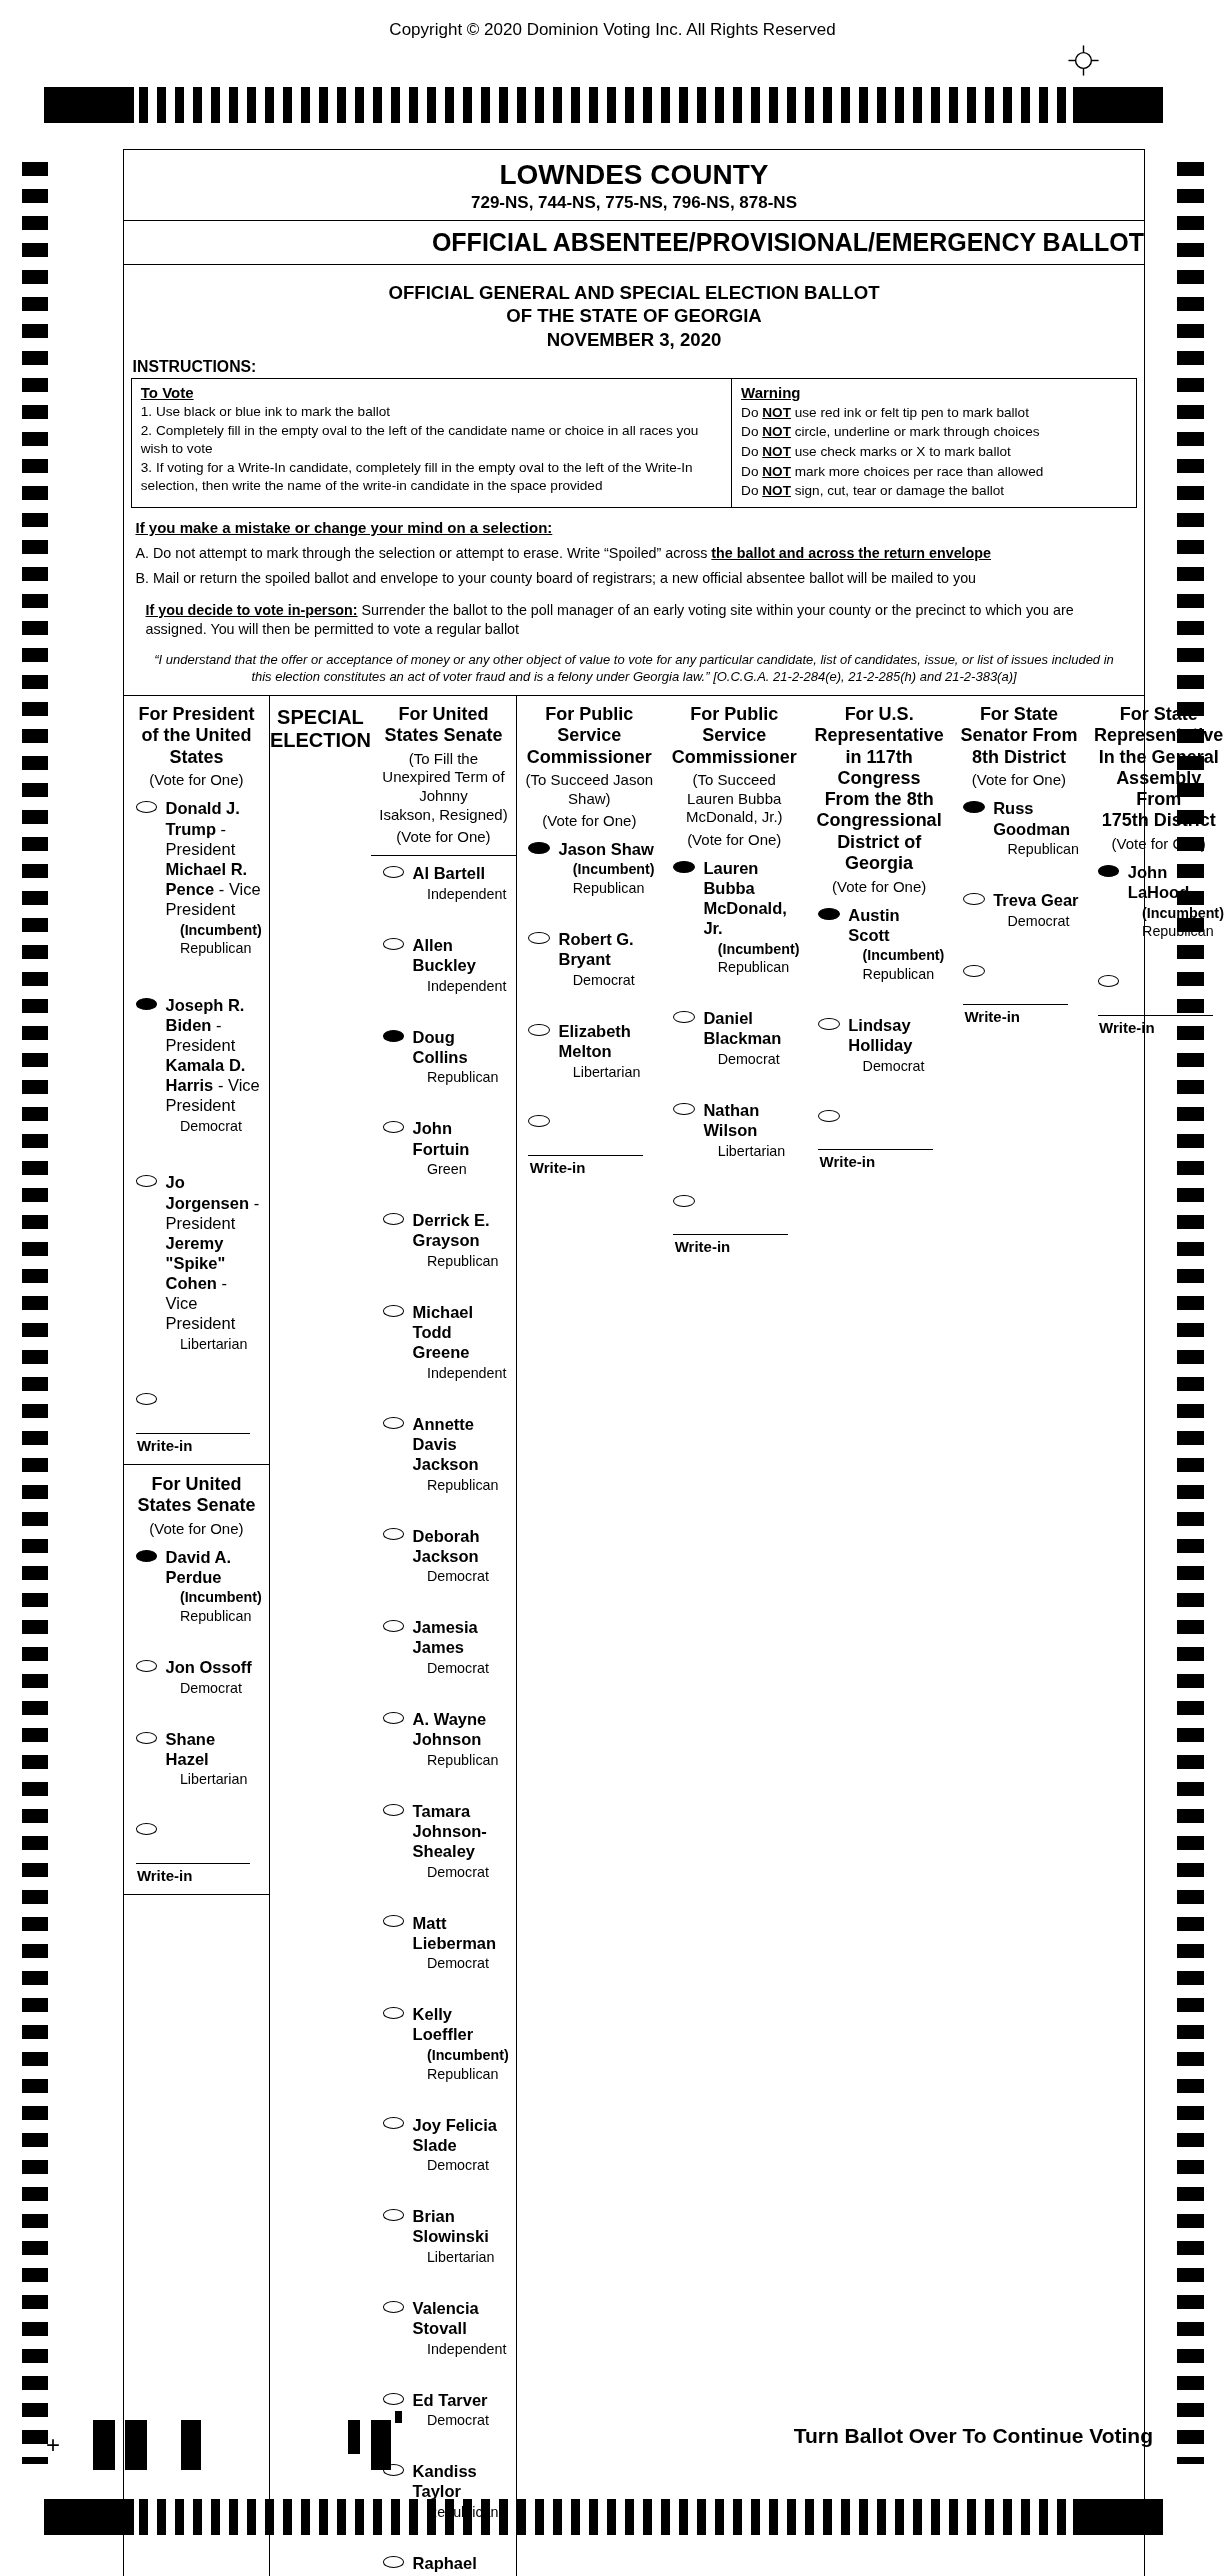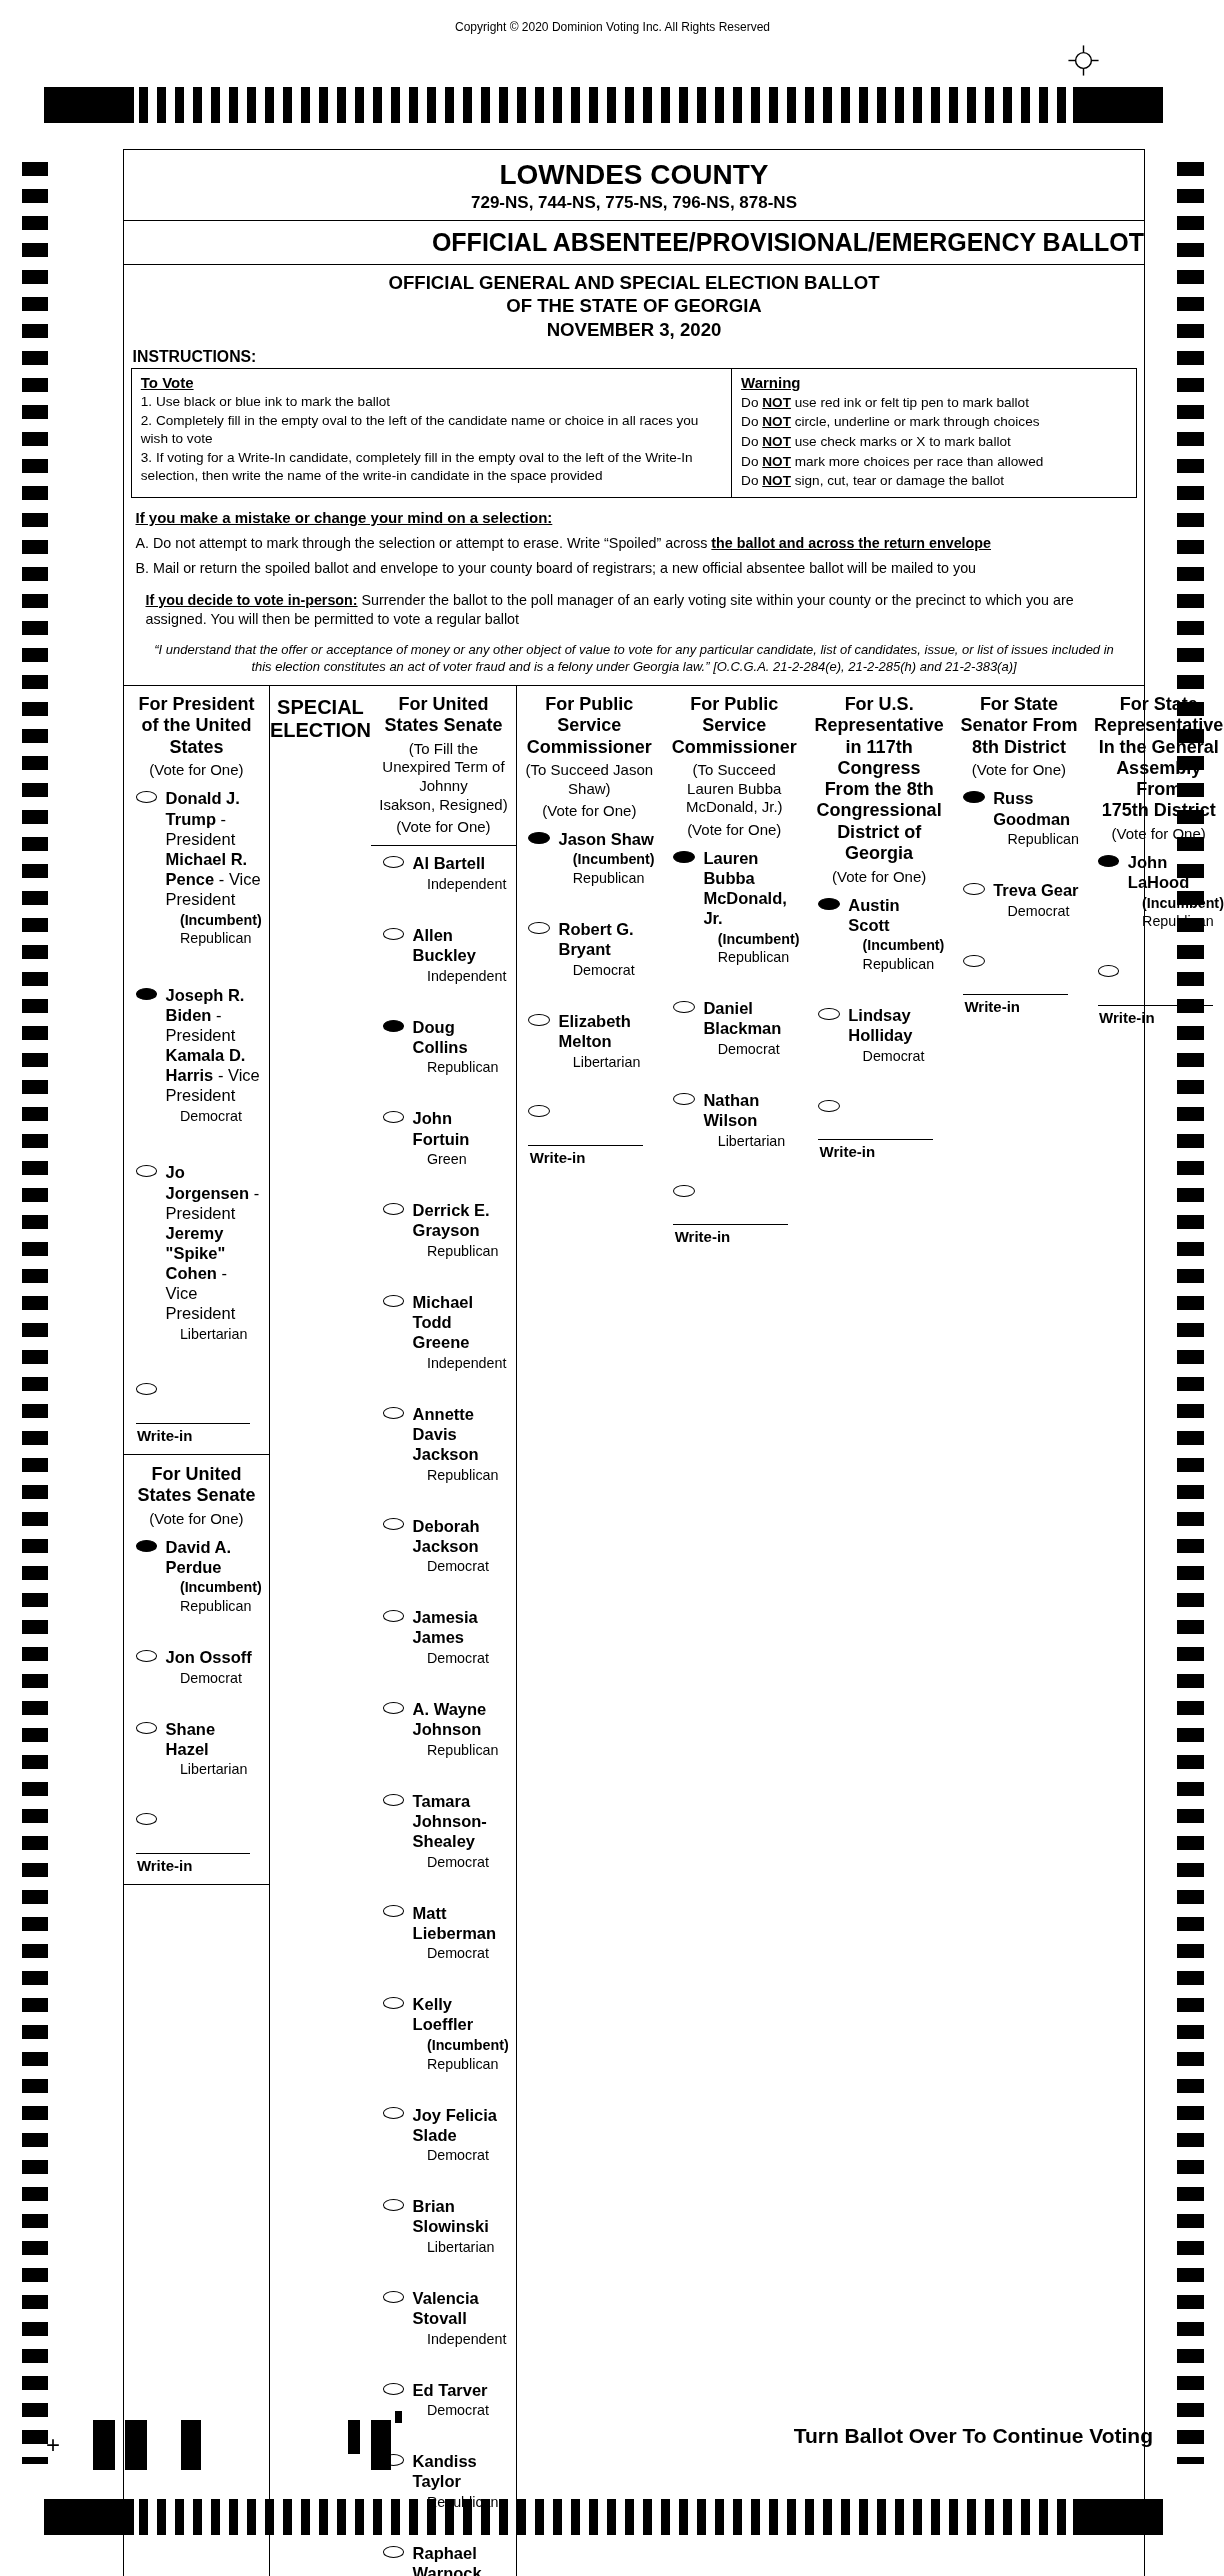--- a/index.html
+++ b/index.html
@@ -1,19 +1,19 @@
 <!DOCTYPE html>
 <html style="font-size:11.5px"><head>
 <meta charset="utf-8">
 <style>
   html,body{margin:0;padding:0;background:#fff;}
   .page{position:relative;width:1225px;height:2576px;background:#fff;color:#000;
         font-family:"Liberation Sans",sans-serif;overflow:hidden;}
 
-  .copyright{position:absolute;top:20px;left:0;width:100%;text-align:center;font-size:12px;}
+  .copyright{position:absolute;top:20px;left:0;width:100%;text-align:center;font-size:17px;}
 
   .crosshair{position:absolute;top:44px;left:1067px;}
 
   
   .timing-row{position:absolute;left:44px;width:1119px;height:36px;display:flex;}
   .timing-top{top:87px;}
   .timing-bottom{top:2499px;}
   .endblock{width:90px;background:#000;}
   .bars{flex:1;margin:0 5px;background:repeating-linear-gradient(to right,#000 0 9.3px,transparent 9.3px 18px);}
   .timing-col{position:absolute;top:162px;width:26.5px;height:2302px;
@@ -21,21 +21,21 @@
   .timing-left{left:21.5px;}
   .timing-right{left:1177px;}
 
   
   .content{position:absolute;left:123px;top:149px;width:1020px;border:1.4px solid #000;background:#fff;}
   .hdr-county{font-size:28px;font-weight:bold;text-align:center;padding-top:8.6px;}
   .hdr-precincts{font-size:17px;font-weight:bold;text-align:center;padding:2.1px 0 7.2px;}
   .hdr-type{font-size:25px;font-weight:bold;text-align:right;padding:7.2px 0;
             border-top:1.4px solid #000;border-bottom:1.4px solid #000;}
   .hdr-e{font-size:18.6px;font-weight:bold;text-align:center;line-height:1.25;}
-  .hdr-e.first{margin-top:6px;}
+  .hdr-e.first{margin-top:16px;}
   .instr-label{font-size:15.8px;font-weight:bold;margin:7.2px 0 2.1px 8.6px;}
   .instr-box{border:1.4px solid #000;margin:0 7.2px;display:flex;}
   .iv{width:58%;padding:4.3px 8.6px 5.7px;border-right:1.4px solid #000;}
   .iw{flex:1;padding:4.3px 8.6px 5.7px;}
   .ihead{font-size:15px;font-weight:bold;text-decoration:underline;margin-bottom:2.1px;}
   .iv-item{font-size:13.6px;line-height:1.32;margin-bottom:1.4px;}
   .iw-item{font-size:13.6px;line-height:1.45;}
   .b{font-weight:bold;}
   .u{text-decoration:underline;}
   .mistake{padding:11.5px 11.5px 0;}

